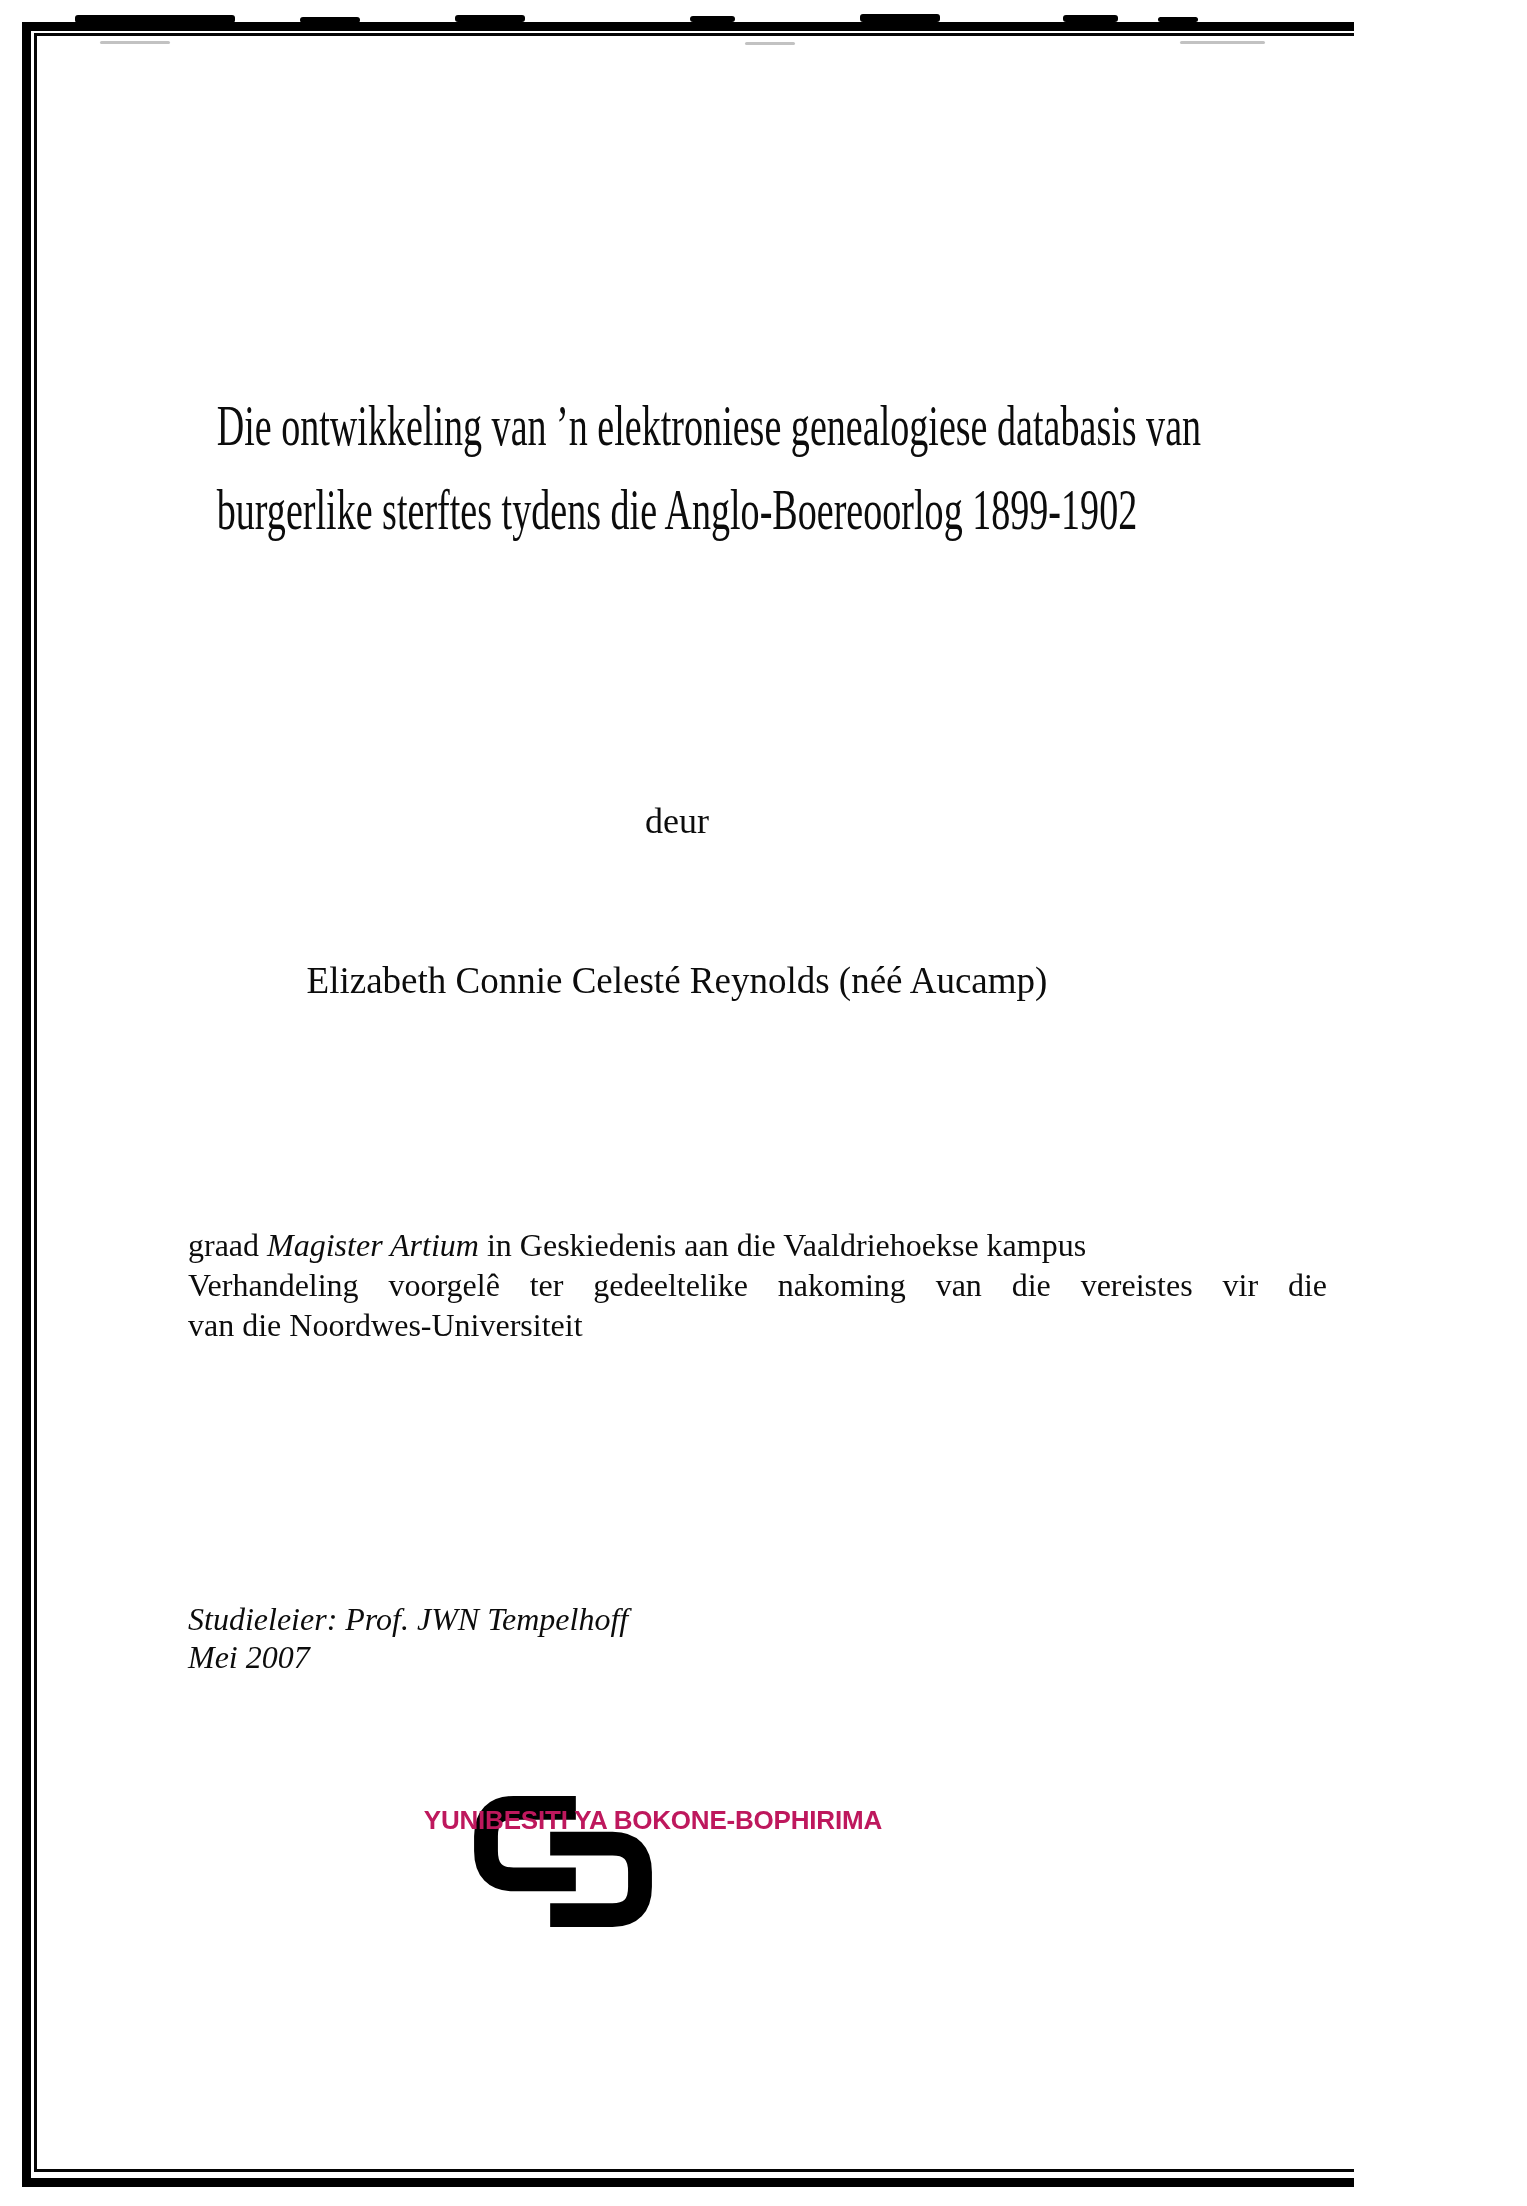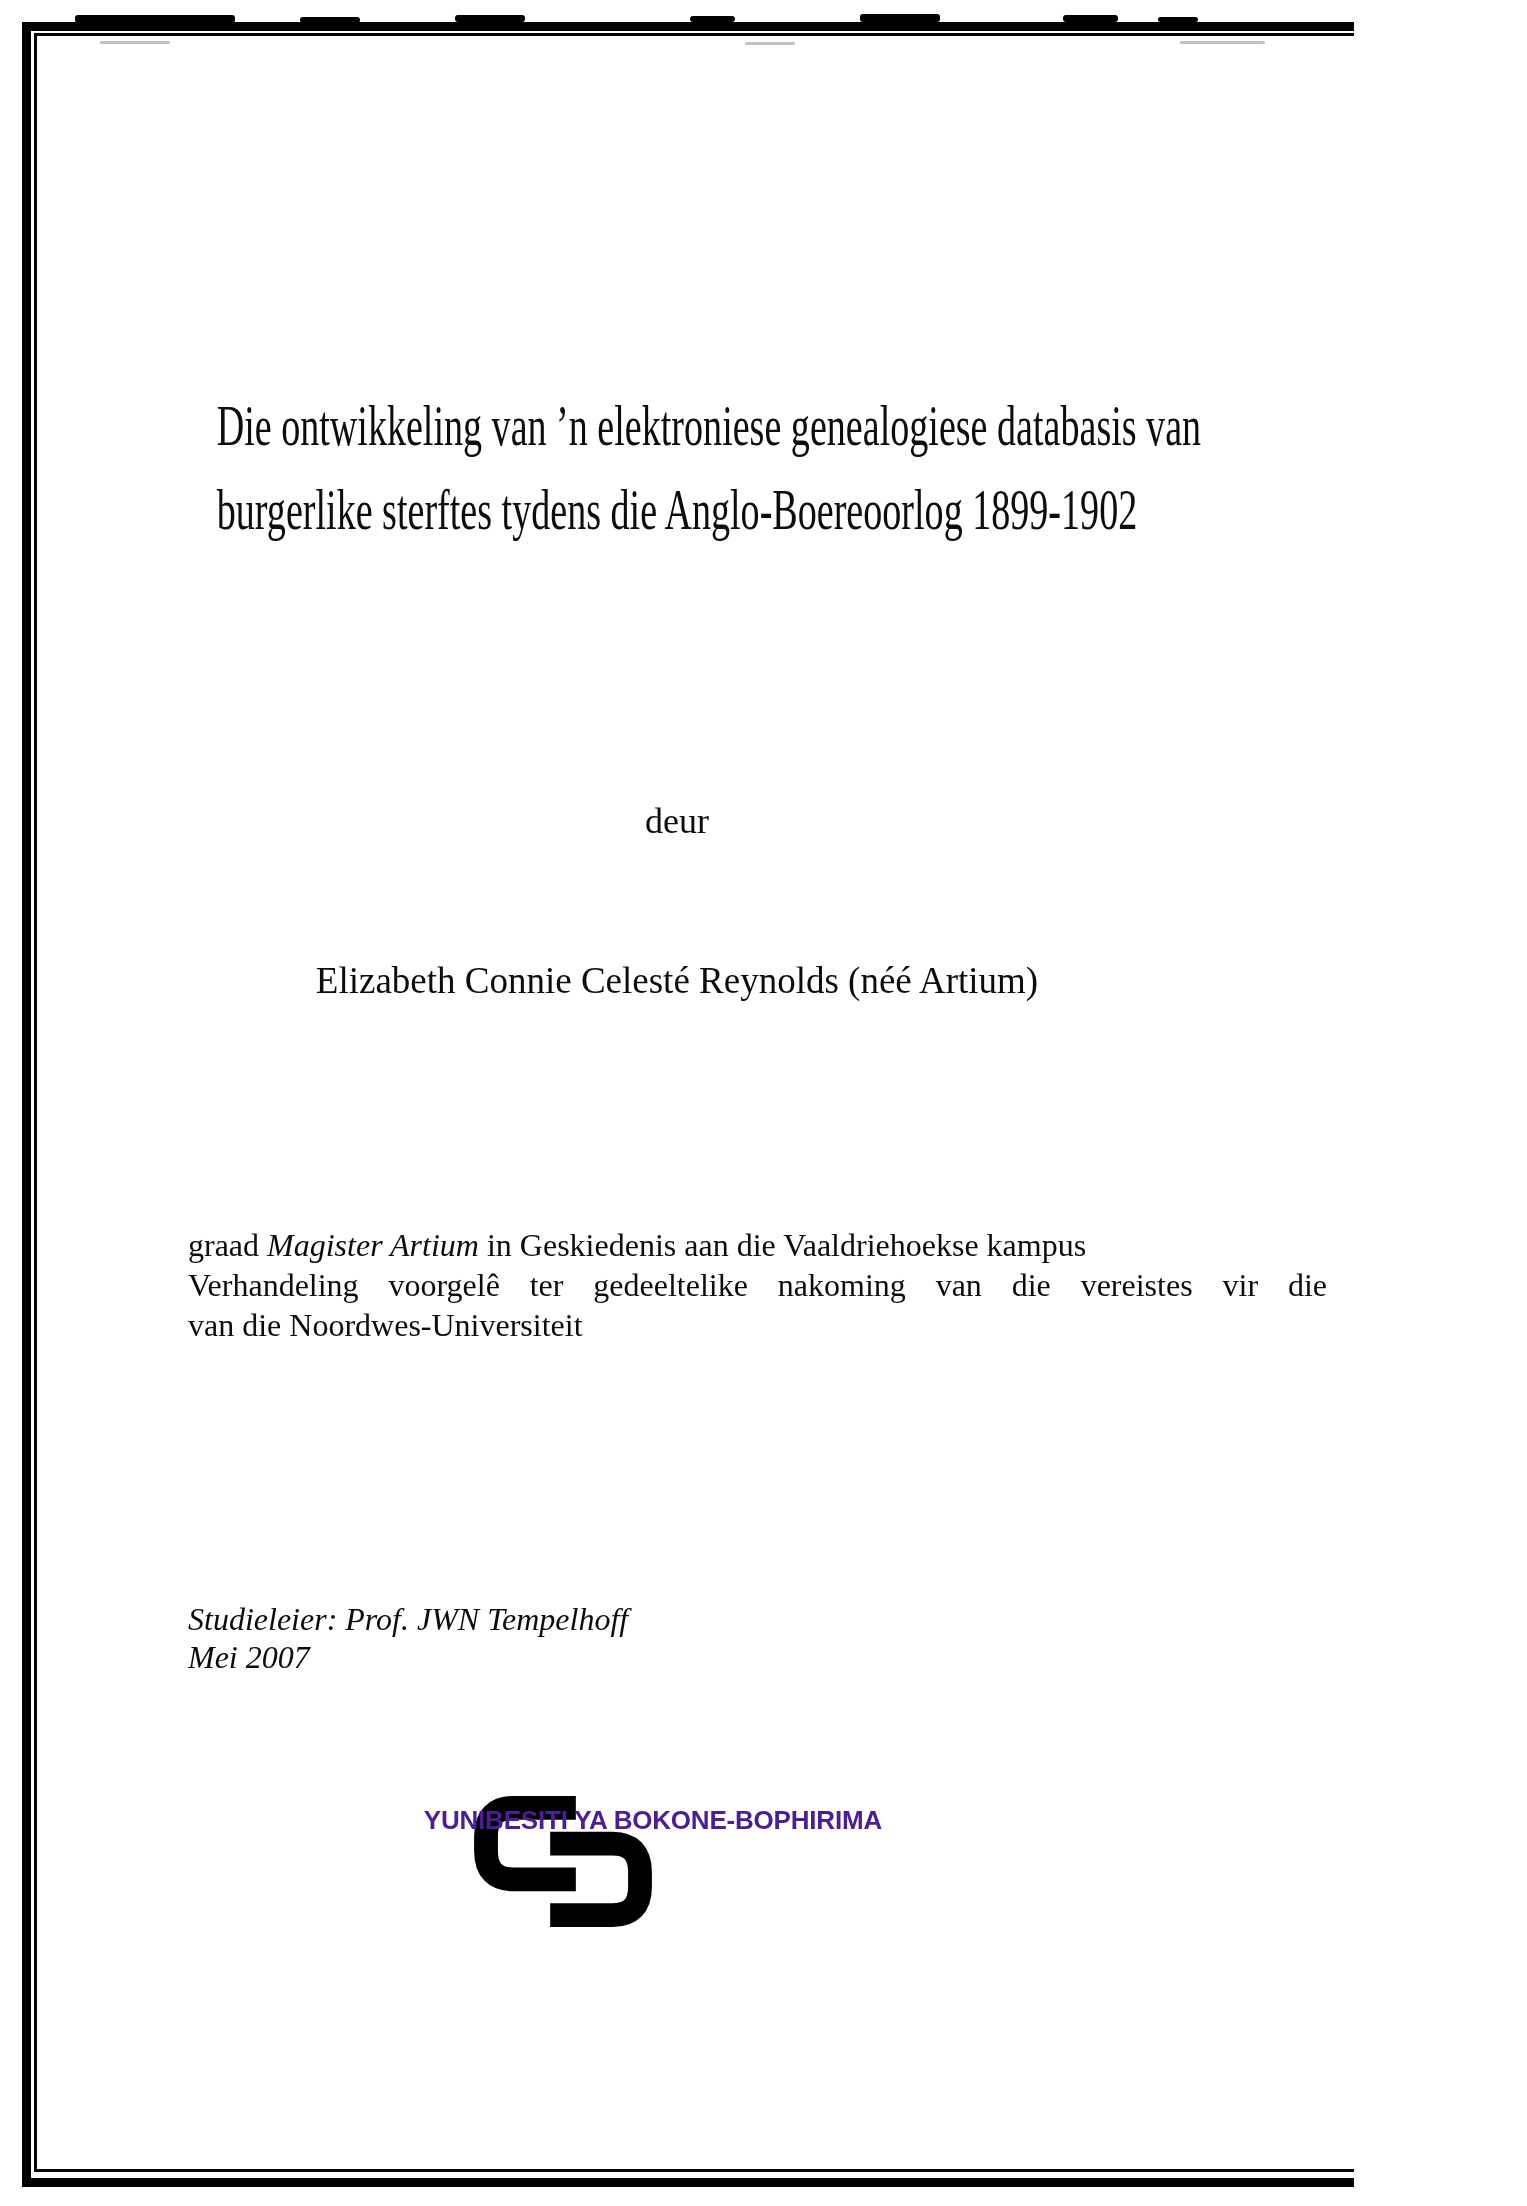--- a/index.html
+++ b/index.html
@@ -89,21 +89,21 @@
   .logo-text {
     position: absolute;
     right: 472px;
     top: 1804px;
     text-align: right;
     font-family: "Liberation Sans", sans-serif;
     font-weight: 700;
     font-size: 26px;
     line-height: 32px;
     letter-spacing: -0.2px;
-    color: #4c1d95;
+    color: #be185d;
     white-space: nowrap;
   }
 </style>
 </head>
 <body>
 
 <div class="page">
 
   <div class="border-outer"></div>
   <div class="border-inner"></div>
@@ -120,21 +120,21 @@
   <div class="smudge faint" style="left:745px;top:42px;width:50px;height:3px;"></div>
   <div class="smudge faint" style="left:1180px;top:41px;width:85px;height:3px;"></div>
 
   <div class="title-block">
     <div class="title-line">Die ontwikkeling van ’n elektroniese genealogiese databasis van</div>
     <div class="title-line">burgerlike sterftes tydens die Anglo-Boereoorlog 1899-1902</div>
   </div>
 
   <div class="byline">deur</div>
 
-  <div class="author">Elizabeth Connie Celesté Reynolds (néé Artium)</div>
+  <div class="author">Elizabeth Connie Celesté Reynolds (néé Aucamp)</div>
 
   <div class="statement">
     <div class="st-line"><span>graad </span><span class="italic">Magister Artium</span><span> in Geskiedenis aan die Vaaldriehoekse kampus</span></div>
     <div class="st-line st-justify">Verhandeling voorgelê ter gedeeltelike nakoming van die vereistes vir die</div>
     <div class="st-line">van die Noordwes-Universiteit</div>
   </div>
 
   <div class="supervisor-block">
     <div>Studieleier: Prof. JWN Tempelhoff</div>
     <div>Mei 2007</div>

